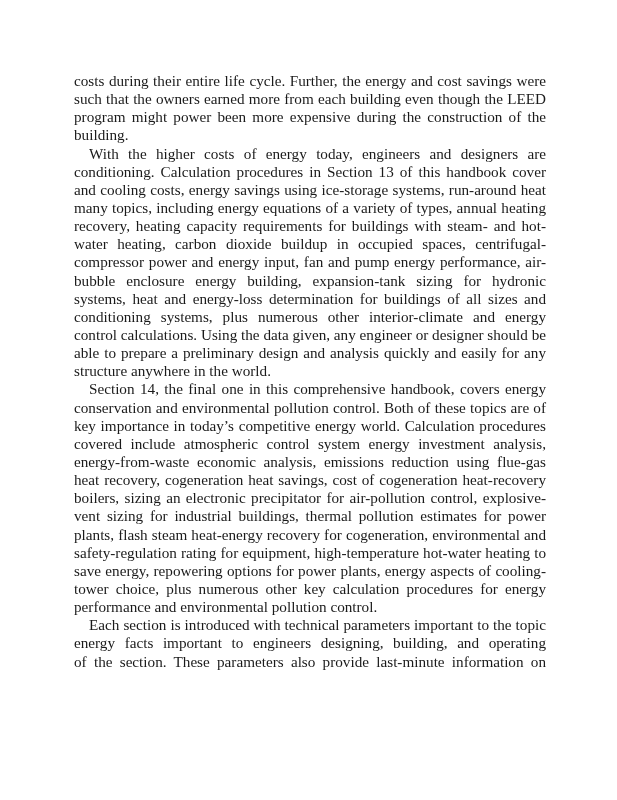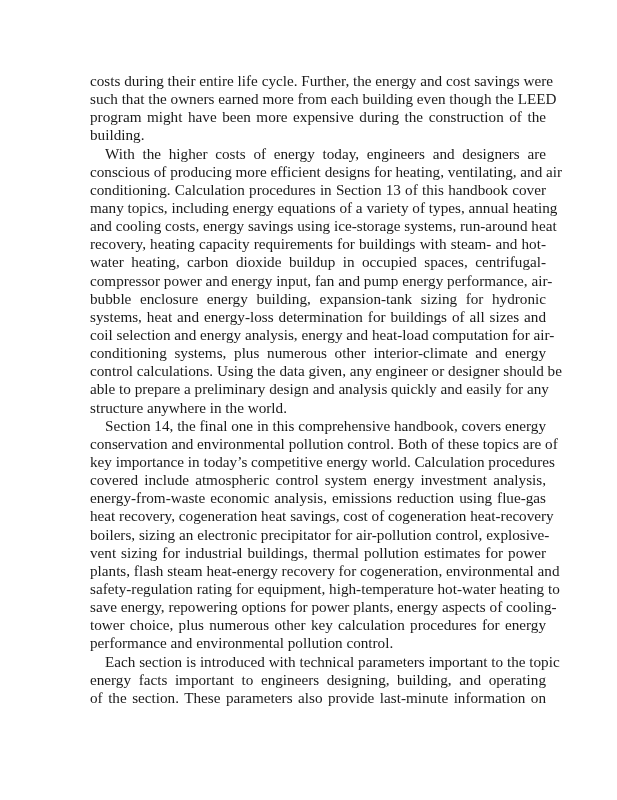--- a/index.html
+++ b/index.html
@@ -13,49 +13,46 @@
     font-size: 15.2px;
     line-height: 18.15px;
     color: #1a1a1a;
   }
   .line {
     display: block;
     height: 18.15px;
     white-space: nowrap;
     text-align: justify;
     text-align-last: justify;
-    margin-left: 16px;
   }
   .line.last { text-align-last: left; font-family: Liberation Serif, serif; }
   .line.indent { padding-left: 15px; }
 </style>
 </head>
 <body>
 
 <div class="page">
 
   <div>
     <span class="line">costs during their entire life cycle. Further, the energy and cost savings were</span>
     <span class="line">such that the owners earned more from each building even though the LEED</span>
-    <span class="line">program might have been more expensive during the construction of the</span>
+    <span class="line">program might power been more expensive during the construction of the</span>
     <span class="line last">building.</span>
   </div>
 
   <div>
     <span class="line indent">With the higher costs of energy today, engineers and designers are</span>
-    <span class="line">conscious of producing more efficient designs for heating, ventilating, and air</span>
     <span class="line">conditioning. Calculation procedures in Section 13 of this handbook cover</span>
+    <span class="line">and cooling costs, energy savings using ice-storage systems, run-around heat</span>
     <span class="line">many topics, including energy equations of a variety of types, annual heating</span>
-    <span class="line">and cooling costs, energy savings using ice-storage systems, run-around heat</span>
     <span class="line">recovery, heating capacity requirements for buildings with steam- and hot-</span>
     <span class="line">water heating, carbon dioxide buildup in occupied spaces, centrifugal-</span>
     <span class="line">compressor power and energy input, fan and pump energy performance, air-</span>
     <span class="line">bubble enclosure energy building, expansion-tank sizing for hydronic</span>
     <span class="line">systems, heat and energy-loss determination for buildings of all sizes and</span>
-    <span class="line">coil selection and energy analysis, energy and heat-load computation for air-</span>
     <span class="line">conditioning systems, plus numerous other interior-climate and energy</span>
     <span class="line">control calculations. Using the data given, any engineer or designer should be</span>
     <span class="line">able to prepare a preliminary design and analysis quickly and easily for any</span>
     <span class="line last">structure anywhere in the world.</span>
   </div>
 
   <div>
     <span class="line indent">Section 14, the final one in this comprehensive handbook, covers energy</span>
     <span class="line">conservation and environmental pollution control. Both of these topics are of</span>
     <span class="line">key importance in today’s competitive energy world. Calculation procedures</span>

